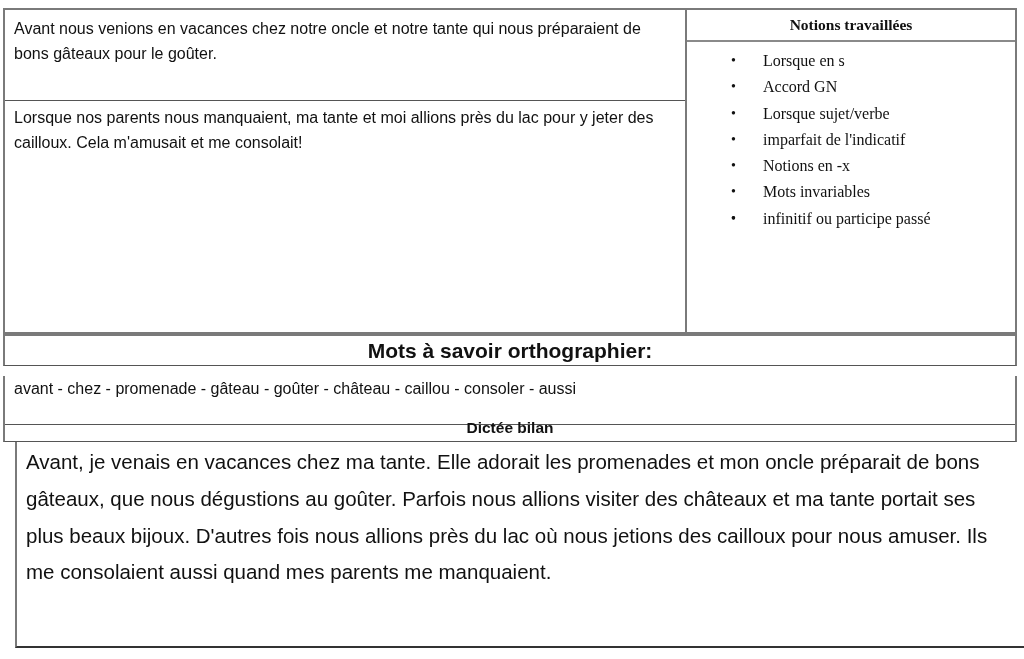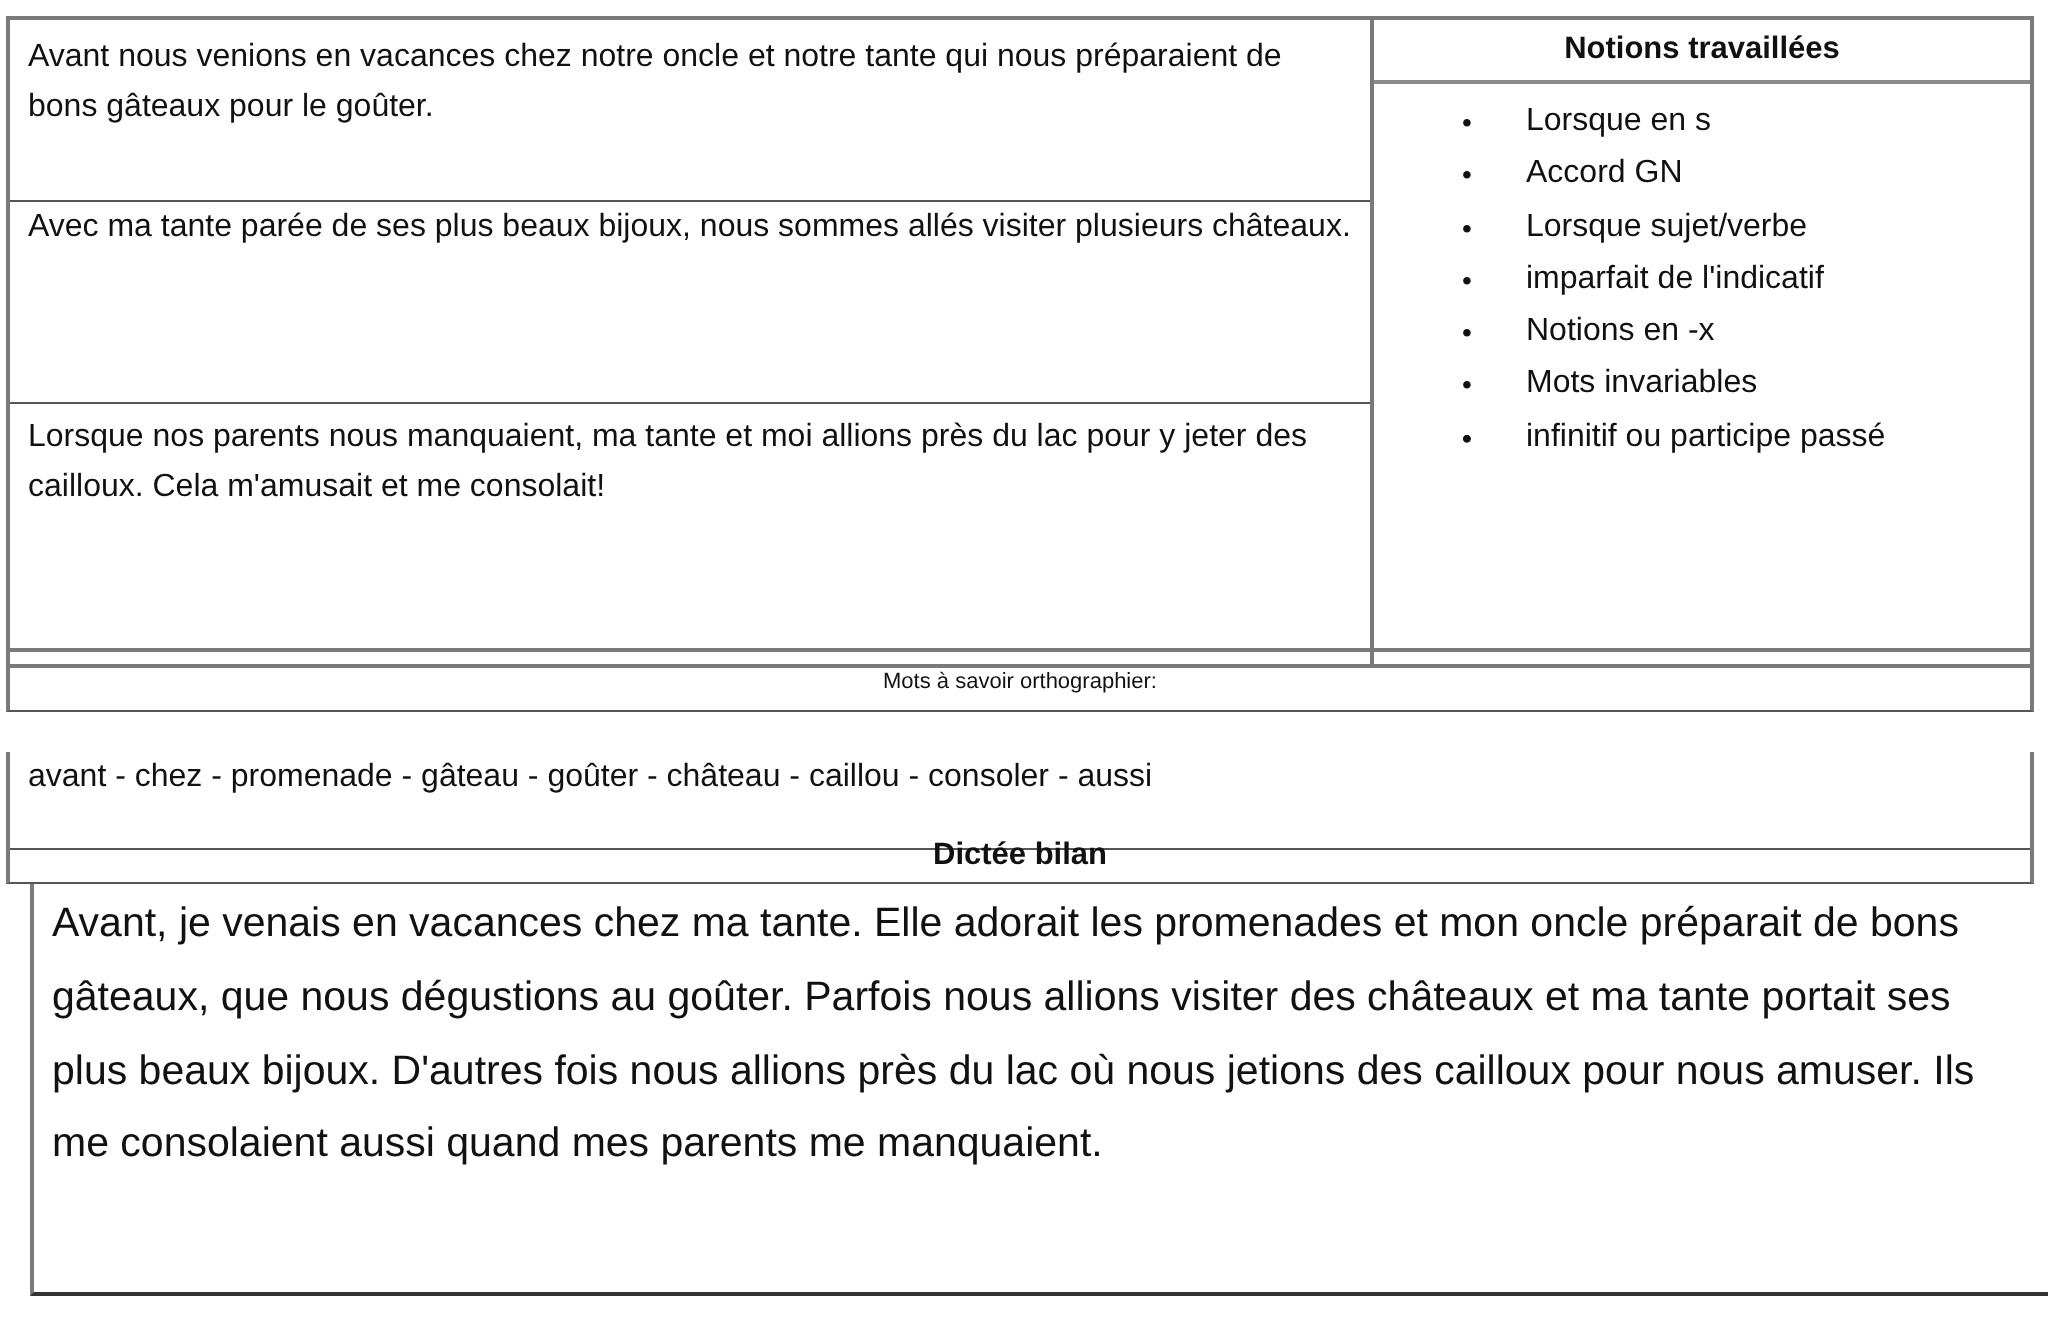--- a/index.html
+++ b/index.html
@@ -6,21 +6,21 @@
   body {
     width: 1024px; height: 659px; position: relative; overflow: hidden;
     font-family: "Liberation Sans", "DejaVu Sans", sans-serif; color: #111111;
   }
   .sheet { position: absolute; left: 3px; top: 8px; width: 1014px; }
   .top-table {
     position: absolute; left: 0; top: 0; width: 1014px; height: 326px;
     border: 2px solid #7a7a7a; box-sizing: border-box;
   }
   .col-left { position: absolute; left: 0; top: 0; width: 682px; height: 100%; border-right: 2px solid #7a7a7a; box-sizing: border-box; }
-  .col-right { position: absolute; left: 682px; top: 0; right: 0; height: 100%; }
+  .col-right { position: absolute; left: 682px; top: 0; right: 0; height: 100%; font-family: Liberation Serif, serif; }
   .hdr {
     height: 32px; border-bottom: 2px solid #8a8a8a; box-sizing: border-box;
     display: flex; align-items: center; justify-content: center;
     font-weight: bold; font-size: 15.5px;
   }
   .dictee-cell {
     box-sizing: border-box; border-bottom: 1.5px solid #555555;
     display: flex; align-items: flex-start; padding: 0 9px;
     font-size: 16px; line-height: 25px;
   }
@@ -28,36 +28,33 @@
   .c1 { height: 91px; padding-top: 6px; }
   .c2 { height: 101px; }
   .c3 { height: 100px; padding-top: 4px; }
   .notions { list-style: none; margin: 0; padding: 6px 0 0 0; }
   .notions li { position: relative; padding-left: 76px; font-size: 16px; line-height: 26.3px; }
   .notions .bullet { position: absolute; left: 44px; top: 0; font-size: 14px; }
   .section {
     position: absolute; left: 0; width: 1014px; box-sizing: border-box;
     border-left: 2px solid #7a7a7a; border-right: 2px solid #7a7a7a;
   }
-  .mots-hdr { top: 316px; height: 32px; border-top: 2px solid #7a7a7a; border-bottom: 1.5px solid #555; display: flex; align-items: center; justify-content: center; font-weight: normal; font-size: 11px; }
+  .mots-hdr { top: 326px; height: 32px; border-top: 2px solid #7a7a7a; border-bottom: 1.5px solid #555; display: flex; align-items: center; justify-content: center; font-weight: bold; font-size: 21px; }
   .mots-body { top: 368px; height: 49px; border-bottom: 1.5px solid #555; padding: 2px 9px 0 9px; font-size: 16px; line-height: 22px; }
   .bilan-hdr { top: 407px; height: 27px; border-bottom: 1.5px solid #555; display: flex; align-items: center; justify-content: center; font-weight: bold; font-size: 15.5px; }
   .bilan-body { top: 434px; height: 206px; border-bottom: 2px solid #333; padding: 2px 9px 0 9px; font-size: 20.5px; line-height: 36.8px; margin-left: 12px; }
 </style>
 </head>
 <body>
 
 <div class="sheet">
   <div class="top-table">
     <div class="col-left">
       <div class="dictee-cell c1">
           <span>Avant nous venions en vacances chez notre oncle et notre tante qui nous préparaient de bons gâteaux pour le goûter.</span>
-        </div>
-      <div class="dictee-cell c2">
-          <span>Avec ma tante parée de ses plus beaux bijoux, nous sommes allés visiter plusieurs châteaux.</span>
         </div>
       <div class="dictee-cell c3 last">
           <span>Lorsque nos parents nous manquaient, ma tante et moi allions près du lac pour y jeter des cailloux. Cela m'amusait et me consolait!</span>
         </div>
     </div>
     <div class="col-right">
       <div class="hdr">Notions travaillées</div>
       <ul class="notions">
         <li><span class="bullet">•</span><span>Lorsque en s</span></li>
         <li><span class="bullet">•</span><span>Accord GN</span></li>

